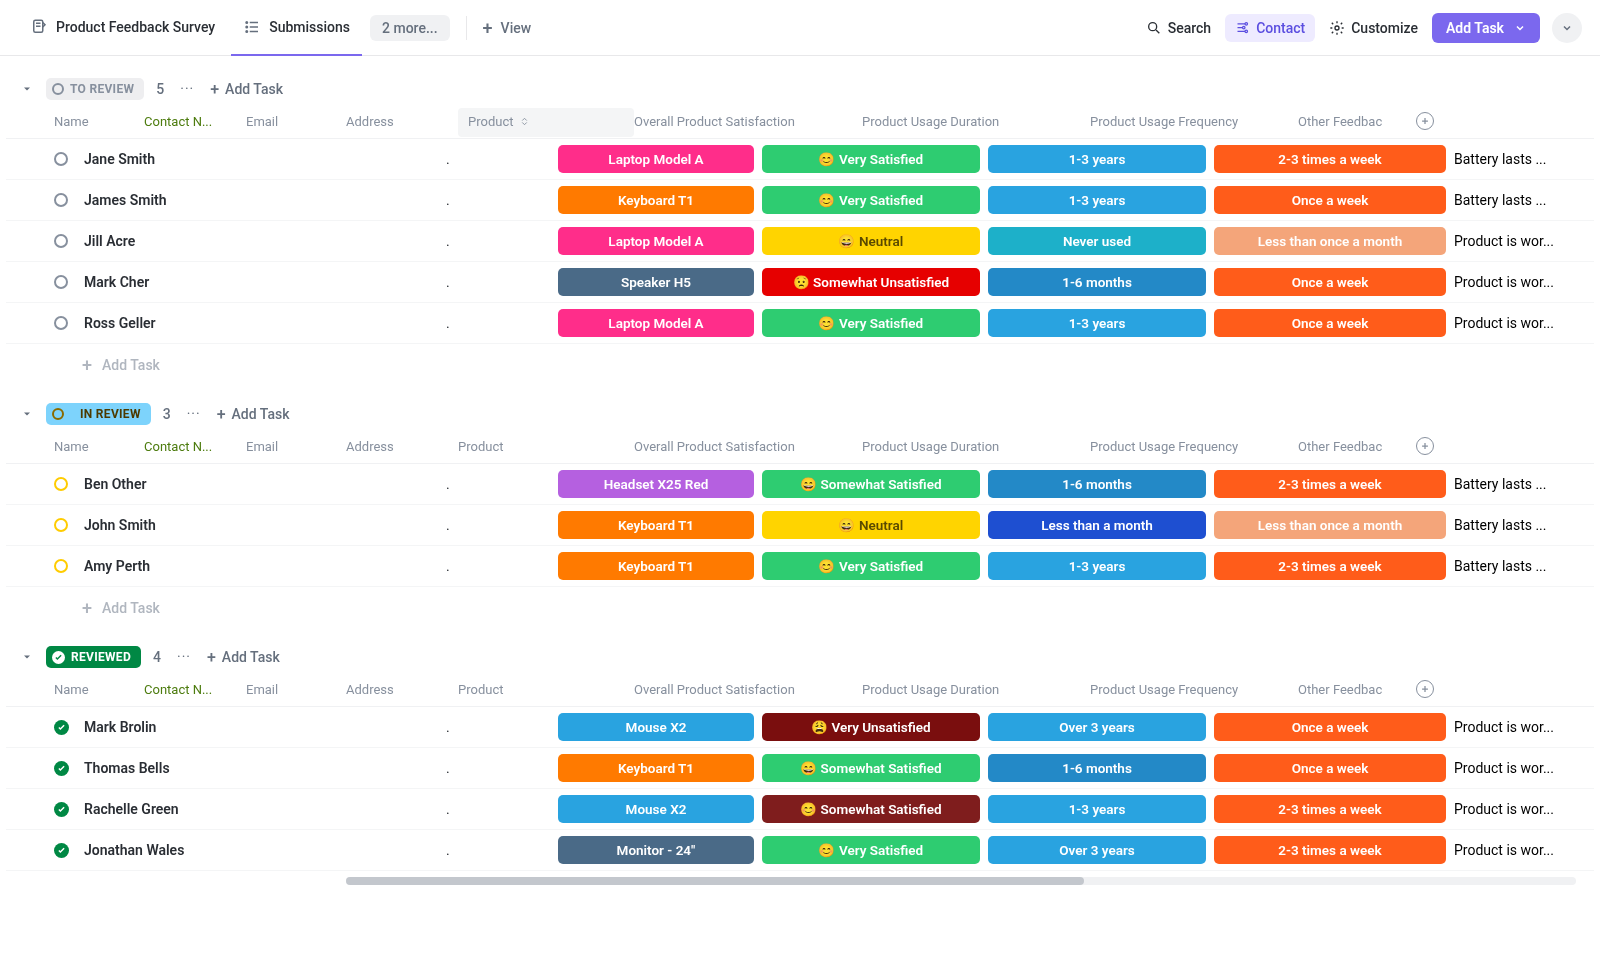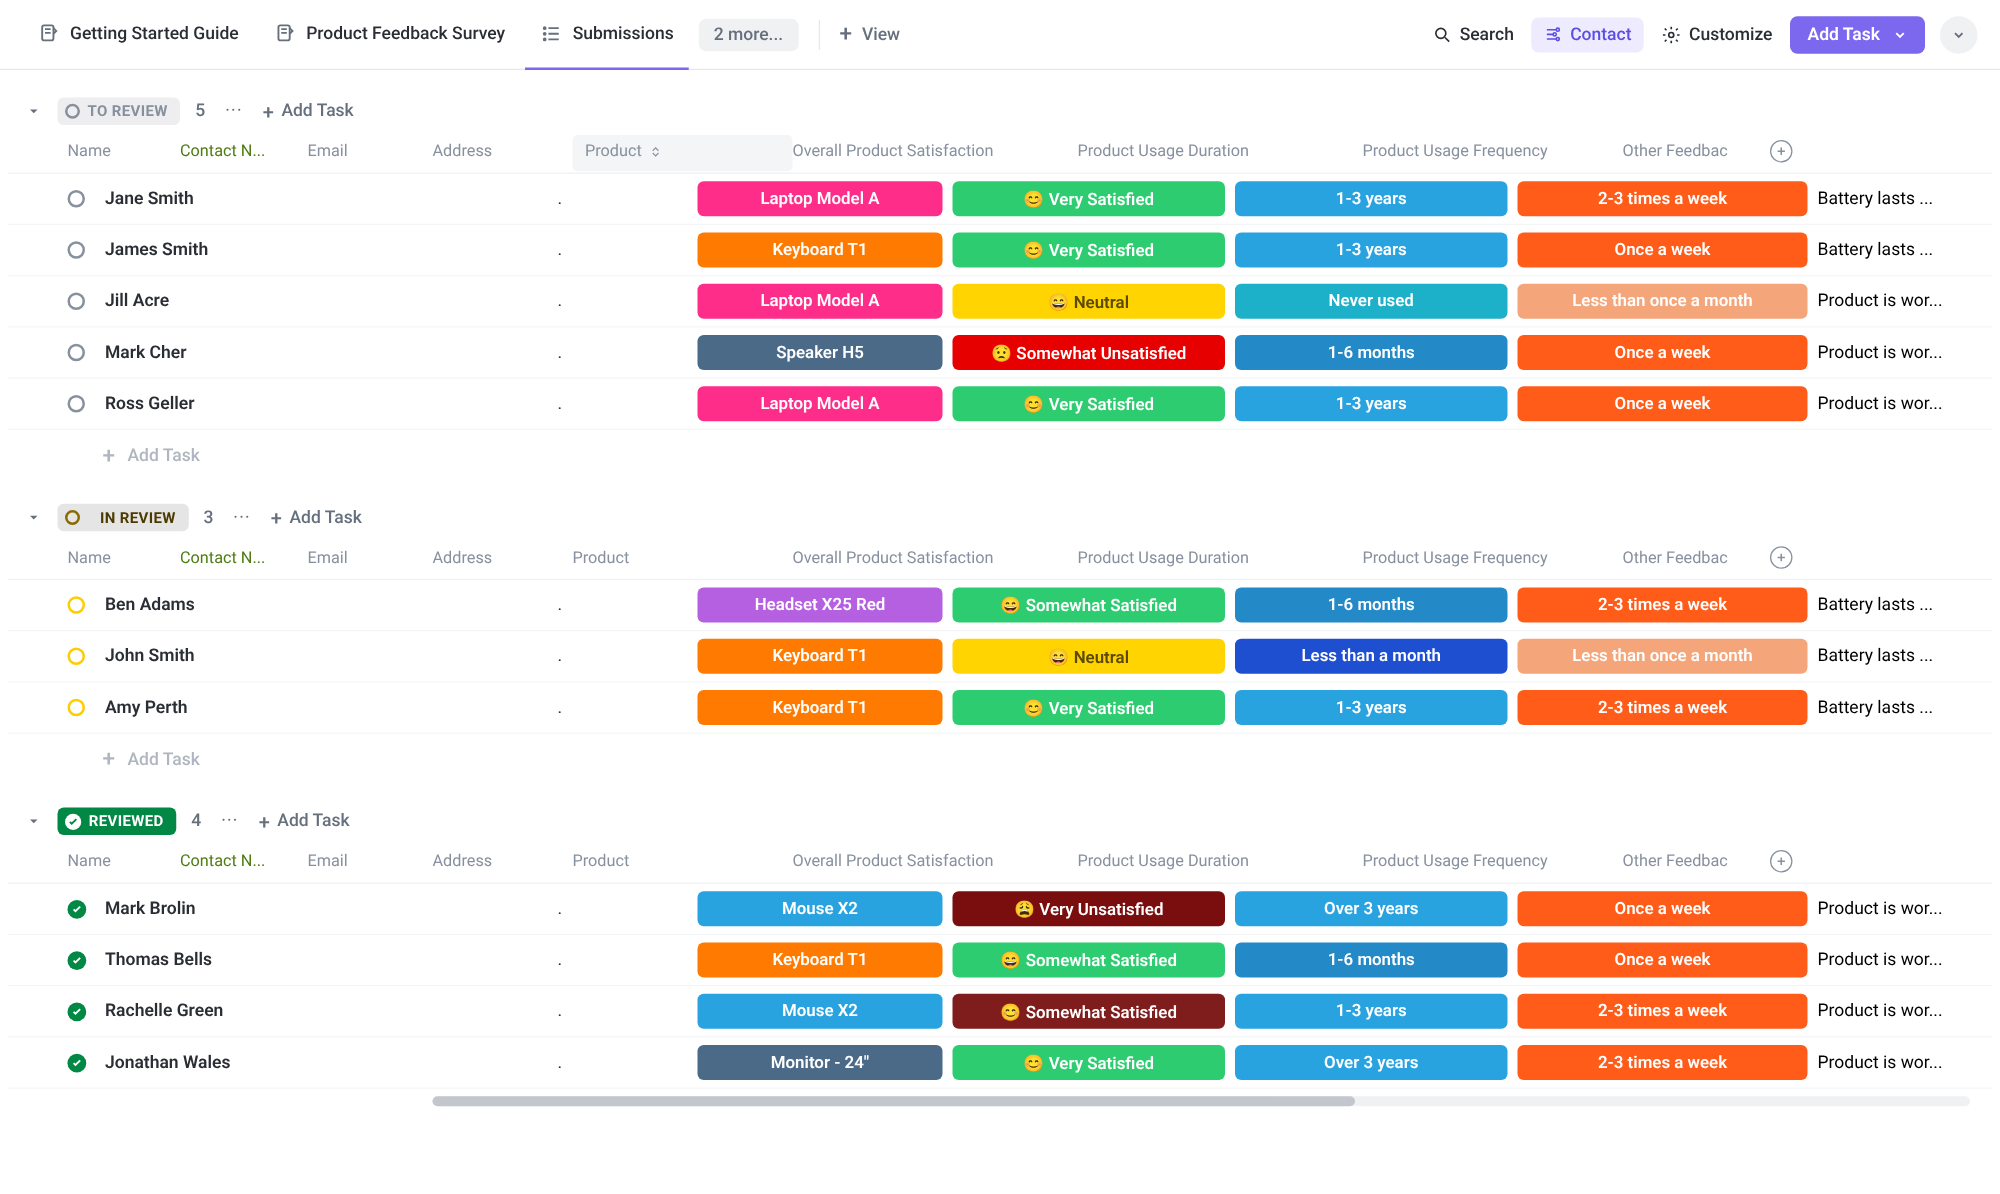--- a/index.html
+++ b/index.html
@@ -20,21 +20,21 @@
 .circle-more { width: 30px; height: 30px; border-radius: 50%; background: #f0f1f3; display: inline-flex; align-items: center; justify-content: center; margin-left: 8px; cursor: pointer; color: #656f7d; }
 
 .content { padding: 10px 6px 30px 6px; overflow-x: auto; }
 
 .group { margin-bottom: 6px; }
 .group-h { display: flex; align-items: center; gap: 12px; padding: 12px 18px 6px 14px; }
 .caret { width: 14px; height: 14px; display: inline-flex; align-items: center; justify-content: center; color: #656f7d; cursor: pointer; }
 .status-pill { display: inline-flex; align-items: center; gap: 6px; padding: 4px 10px 4px 6px; border-radius: 5px; font-weight: 700; font-size: 12px; letter-spacing: .3px; }
 .status-pill .dot { width: 12px; height: 12px; border-radius: 50%; border: 2.5px solid currentColor; box-sizing: border-box; }
 .status-pill.review { background: #eeeef0; color: #87909e; }
-.status-pill.inreview { background: #e5e5e5; color: #4d3a00; gap: 16px; }
+.status-pill.inreview { background: #7dd3fc; color: #4d3a00; gap: 16px; }
 .status-pill.inreview .dot { border-color: #8a6a00; background: transparent; }
 .status-pill.reviewed { background: #008844; color: #fff; }
 .status-pill.reviewed .chk { width: 13px; height: 13px; border-radius: 50%; background: #fff; display: inline-flex; align-items: center; justify-content: center; }
 .status-pill.reviewed .chk svg { width: 9px; height: 9px; }
 .count { color: #656f7d; font-weight: 500; }
 .dots { color: #656f7d; cursor: pointer; padding: 0 4px; letter-spacing: 1px; }
 .addtask-sm { display: inline-flex; align-items: center; gap: 6px; color: #656f7d; cursor: pointer; font-weight: 500; font-size: 14px; }
 
 .cols { display: flex; align-items: center; padding: 6px 0 8px 48px; color: #87909e; font-size: 13px; border-bottom: 1px solid #f0f1f3; }
 .col { overflow: hidden; text-overflow: ellipsis; white-space: nowrap; padding-right: 8px; }
@@ -78,30 +78,20 @@
 
 <div class="topbar">
   <div class="tab">
     <span class="ticon">
       <svg viewBox="0 0 24 24" width="18" height="18" fill="none" stroke="currentColor" stroke-width="2">
           <rect x="5" y="3" width="12" height="16" rx="2"></rect>
           <path d="M8 7h6M8 11h6"></path>
           <path d="M17 6l3 3-3 3"></path>
         </svg>
     </span>
-    <span>Getting Started Guide</span>
-  </div>
-  <div class="tab">
-    <span class="ticon">
-      <svg viewBox="0 0 24 24" width="18" height="18" fill="none" stroke="currentColor" stroke-width="2">
-          <rect x="5" y="3" width="12" height="16" rx="2"></rect>
-          <path d="M8 7h6M8 11h6"></path>
-          <path d="M17 6l3 3-3 3"></path>
-        </svg>
-    </span>
     <span>Product Feedback Survey</span>
   </div>
   <div class="tab active">
     <span class="ticon">
       <svg viewBox="0 0 24 24" width="18" height="18" fill="none" stroke="currentColor" stroke-width="2">
           <circle cx="5" cy="6" r="1"></circle>
           <circle cx="5" cy="12" r="1"></circle>
           <circle cx="5" cy="18" r="1"></circle>
           <path d="M9 6h11M9 12h11M9 18h11"></path>
         </svg>
@@ -319,21 +309,21 @@
       <svg viewBox="0 0 24 24" width="10" height="10" stroke="#87909e" stroke-width="3">
             <path d="M12 5v14M5 12h14"></path>
           </svg>
     </span>
   </div>
 
     <div class="row">
       <div class="st">
           <span class="st-circ inrev"></span>
         </div>
-      <div class="nm">Ben Adams</div>
+      <div class="nm">Ben Other</div>
       <div class="blank"></div>
       <div class="blank"></div>
       <div class="addr">.</div>
       <div class="pill p-prod" style="background:#b560e0;color:#fff;">Headset X25 Red</div>
       <div class="pill p-sat" style="background:#2ecc71;color:#fff;">😄 Somewhat Satisfied</div>
       <div class="pill p-dur" style="background:#2389c7;color:#fff;">1-6 months</div>
       <div class="pill p-freq" style="background:#ff5c1a;color:#fff;">2-3 times a week</div>
       <div class="other">Battery lasts ...</div>
     </div>
     <div class="row">

